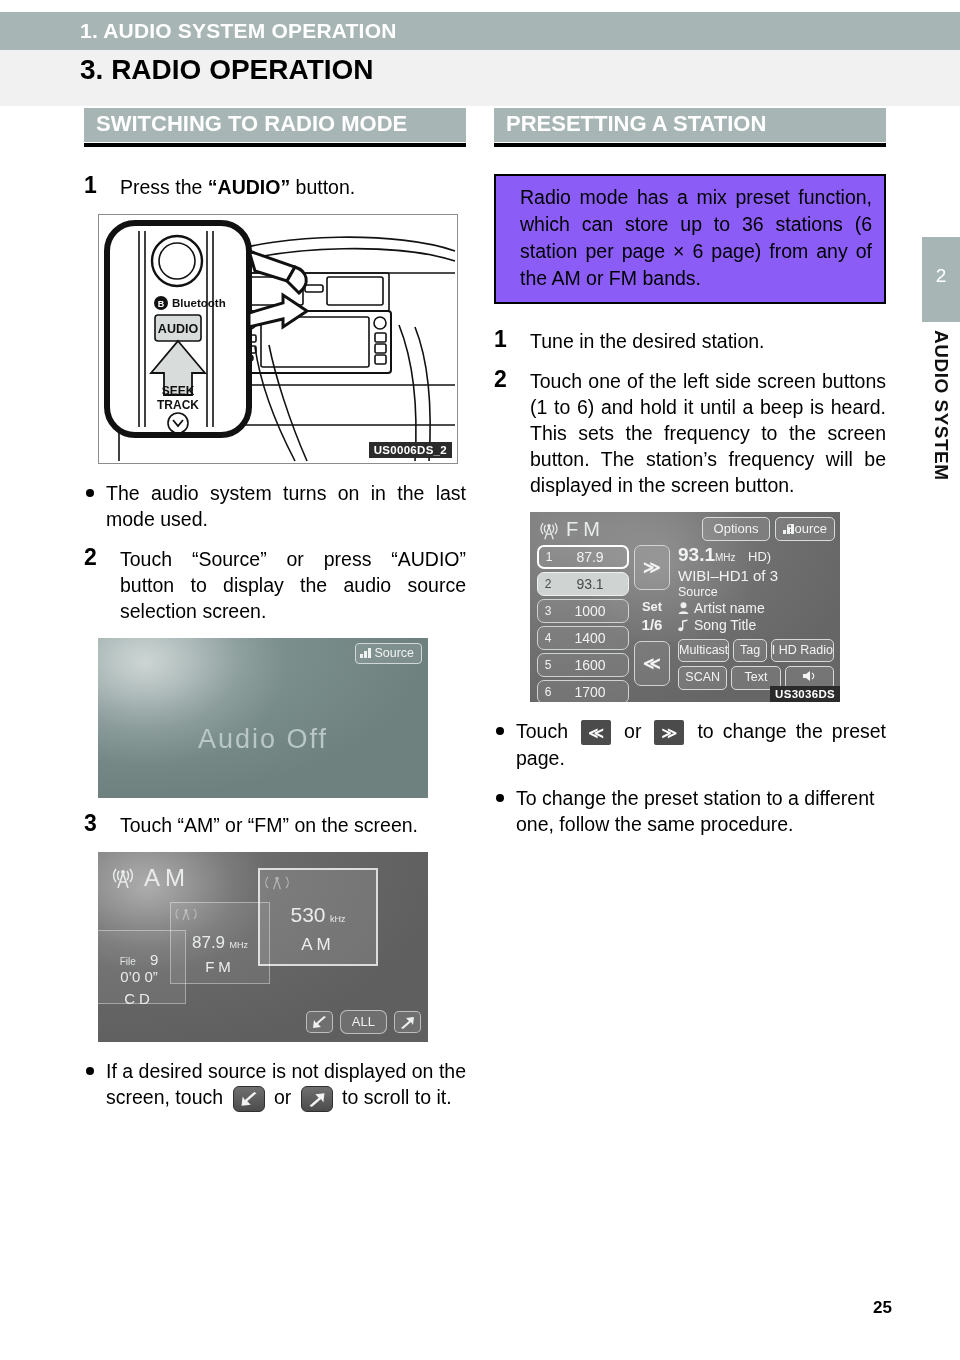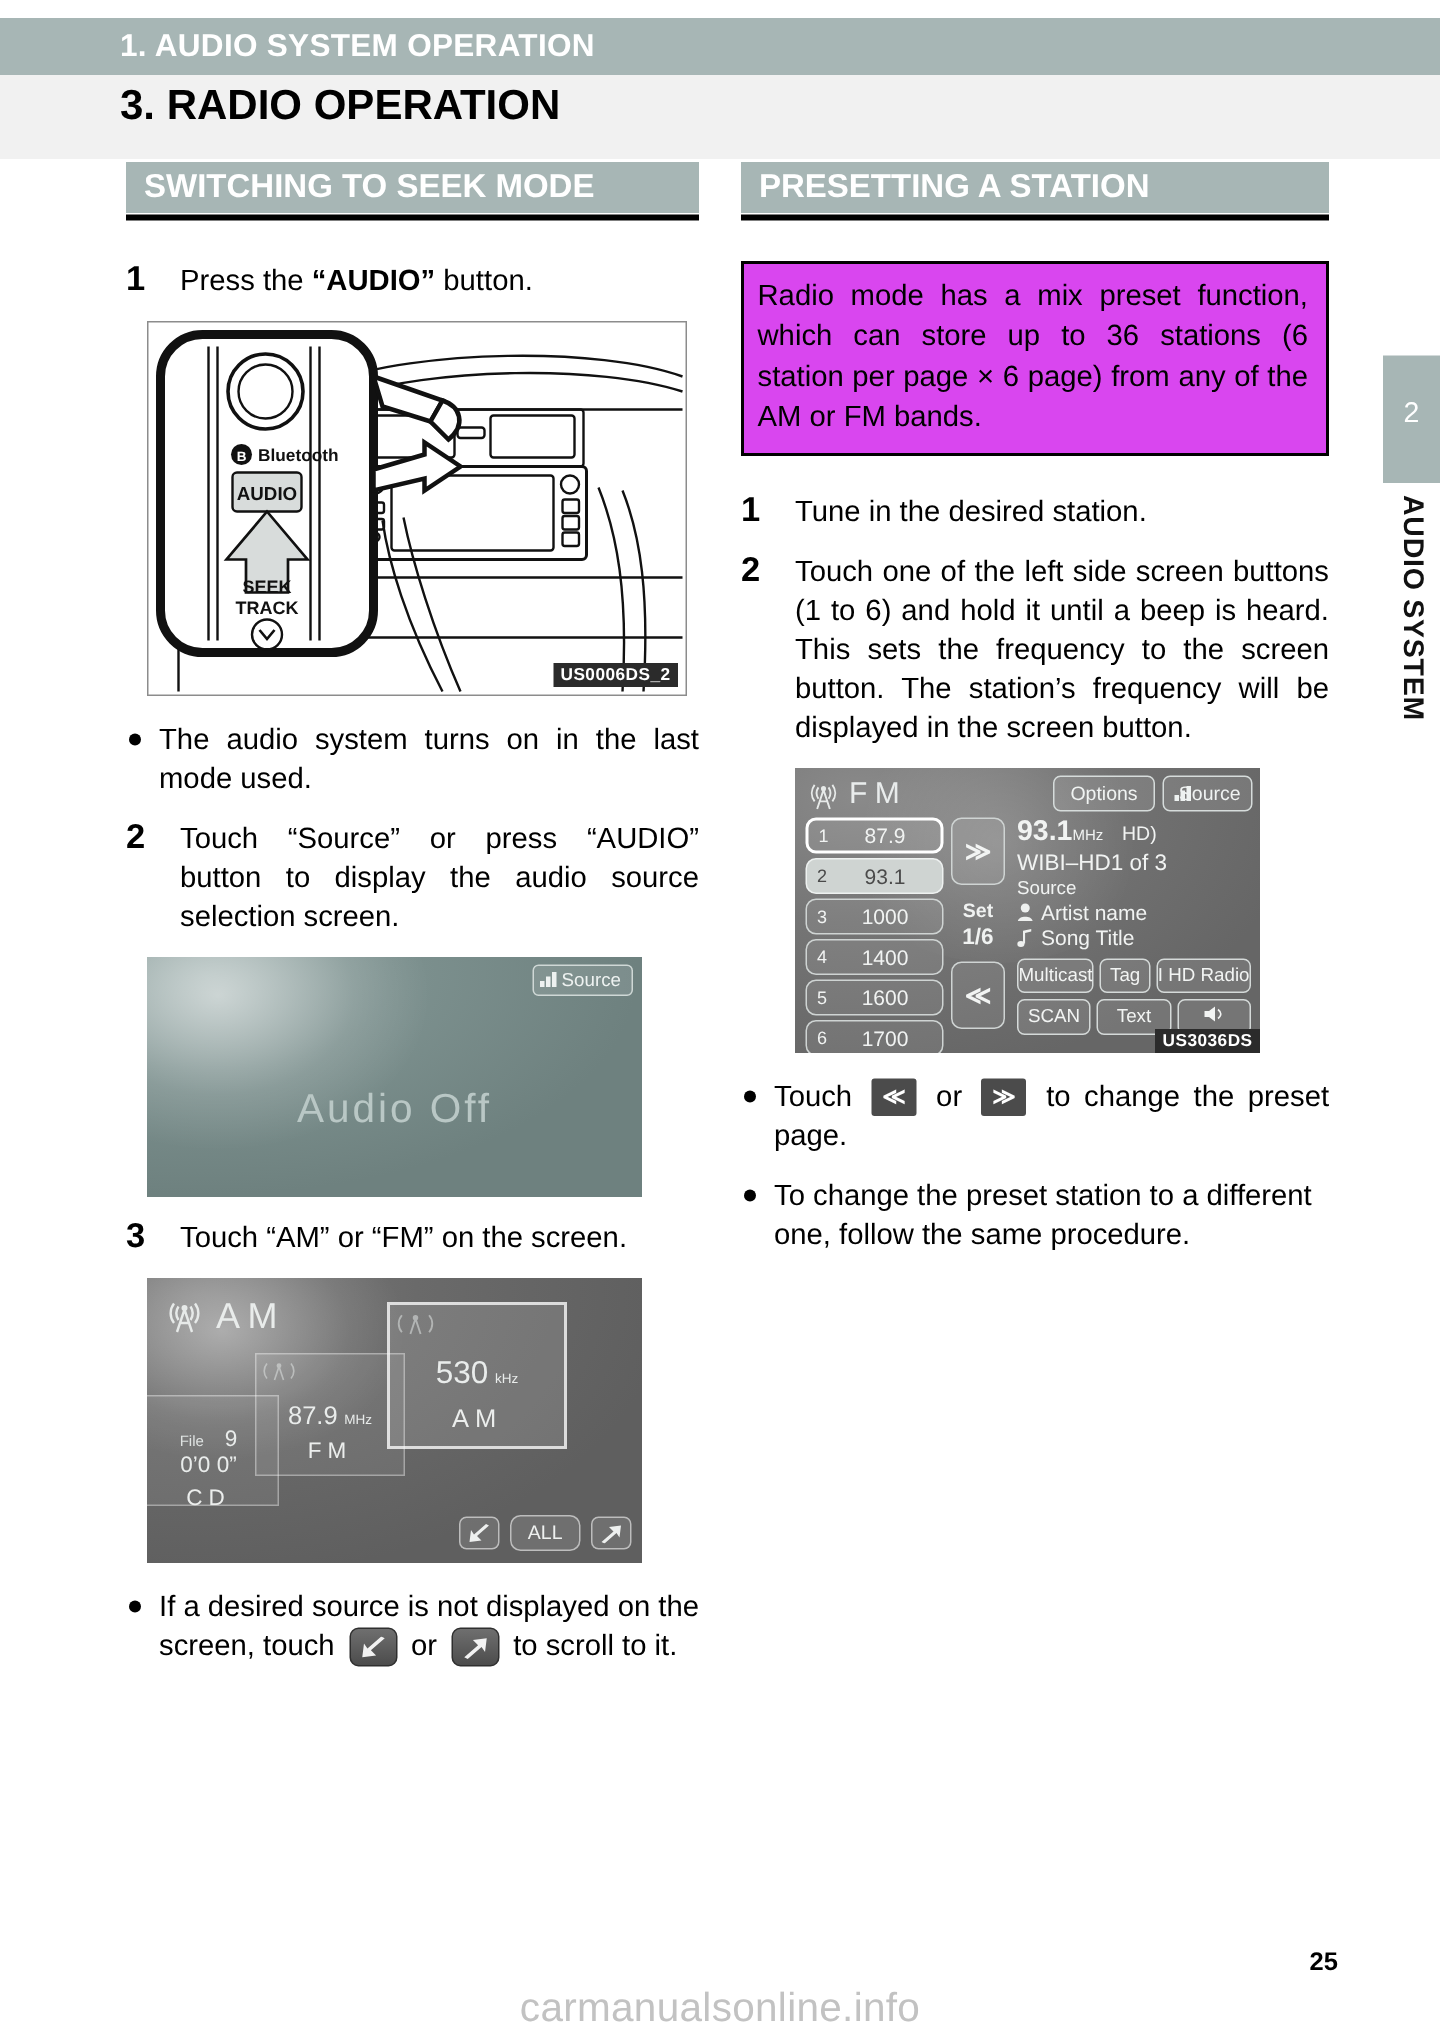--- a/index.html
+++ b/index.html
@@ -78,22 +78,22 @@
   .step.nojust p { text-align: left; }
 
   .bullet { position: relative; padding-left: 22px; margin-bottom: 14px; }
   .bullet .dot {
     position: absolute; left: 2px; top: 9px;
     width: 8px; height: 8px; border-radius: 50%; background: #000;
   }
 
   
   .note-box {
-    border: 2px solid #000; padding: 8px 12px 10px 9px; margin-bottom: 24px;
-    background: #d946ef;
+    border: 2px solid #000; padding: 8px 12px 10px 24px; margin-bottom: 24px;
+    background: #8b5cf6;
   }
   .note-box p { font-size: 19.5px; line-height: 27px; text-align: justify; }
 
   
   .fig-dash {
     position: relative; width: 360px; height: 250px;
     border: 1px solid #8c8c8c; background: #fff; margin: 10px 0 16px 14px;
   }
   .fig-cap {
     position: absolute; right: 5px; bottom: 5px;
@@ -267,21 +267,21 @@
 
   <div class="side-tab">
     <div class="num">2</div>
   </div>
   <div class="side-label">AUDIO SYSTEM</div>
 
   <div class="col-left">
 
     <div class="sec-head w-left">
       <div class="bar">
-          <span>SWITCHING TO SEEK MODE</span>
+          <span>SWITCHING TO RADIO MODE</span>
         </div>
       <div class="rule"></div>
     </div>
 
     <div class="step nojust">
       <div class="n">1</div>
       <p><span>Press the </span><b>“AUDIO”</b><span> button.</span></p>
     </div>
 
     <div class="fig-dash">
@@ -602,14 +602,13 @@
       </p>
     </div>
 
     <div class="bullet">
       <span class="dot"></span>
       <p class="nojust" style="text-align:left;">To change the preset station to a different one, follow the same procedure.</p>
     </div>
   </div>
 
   <div class="pg-num">25</div>
-  <div class="watermark">carmanualsonline.info</div>
 </div>
 
 </body></html>

